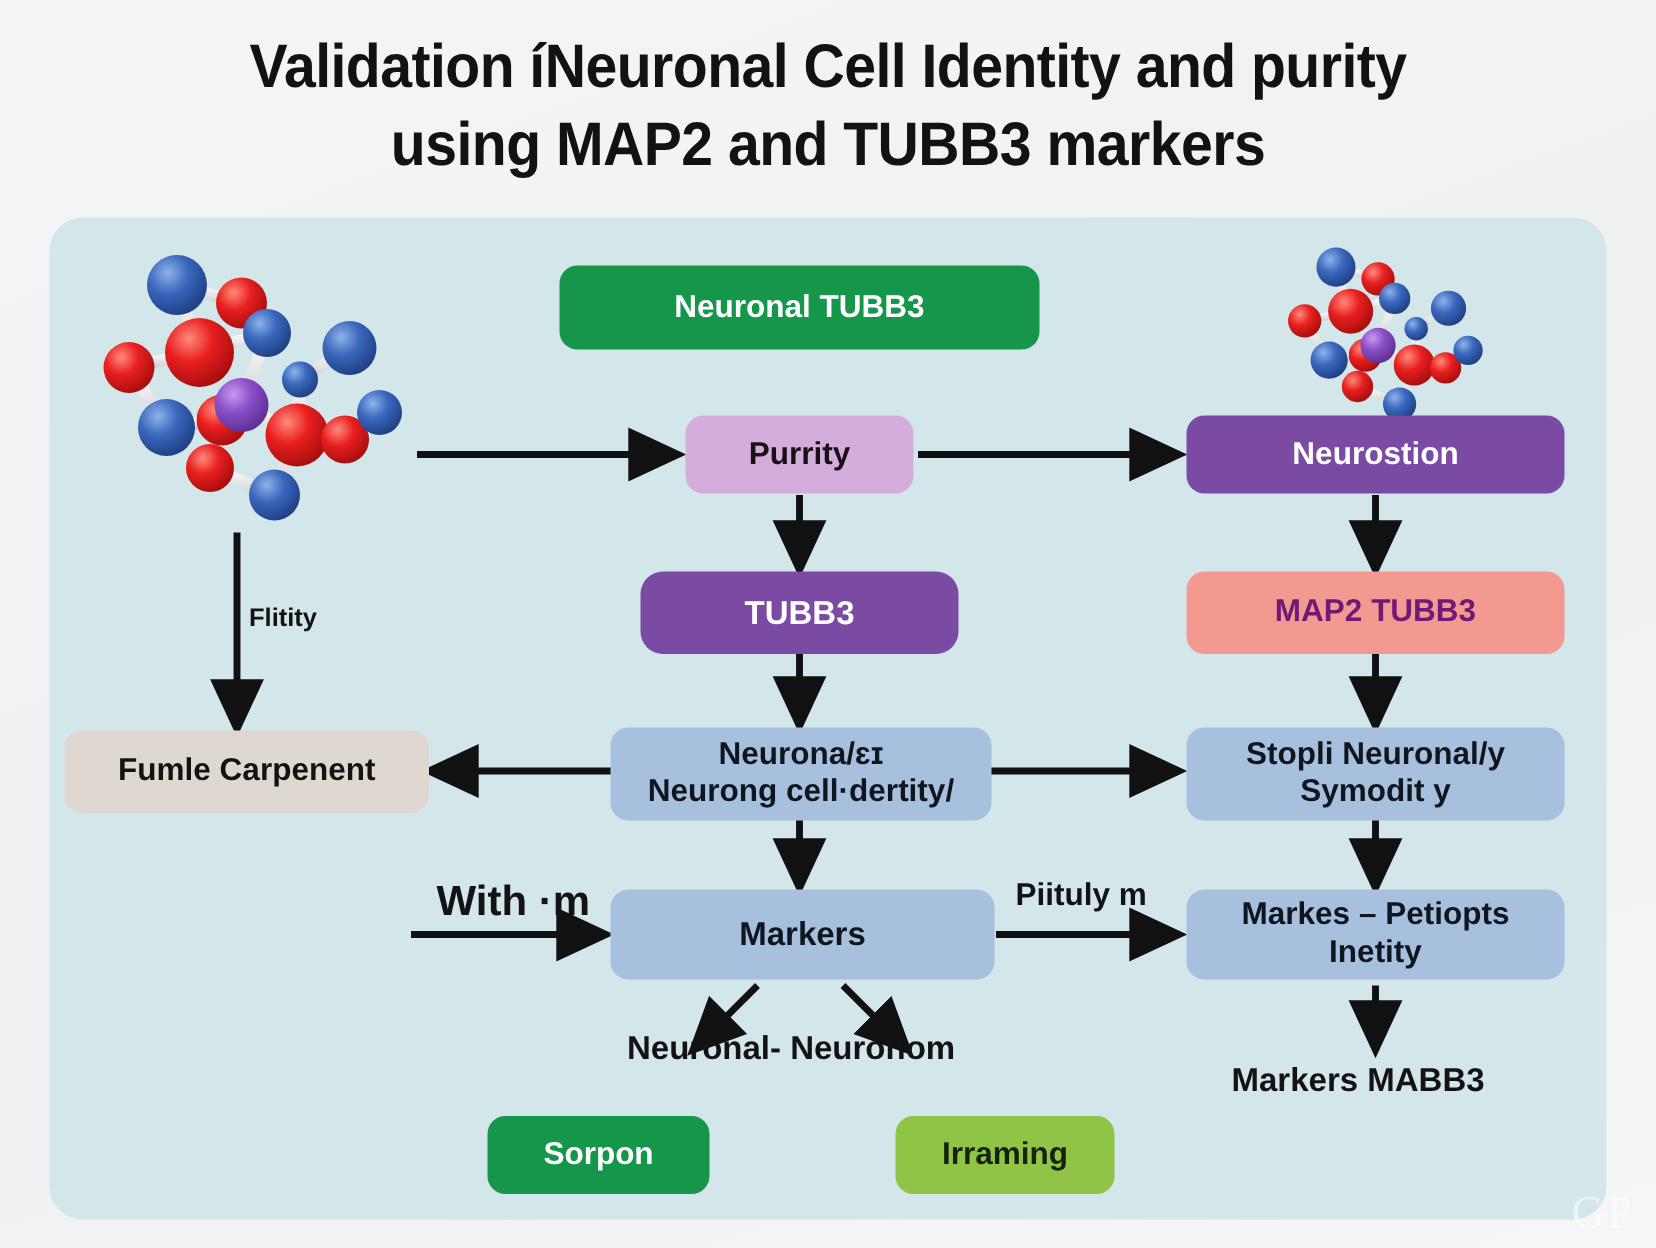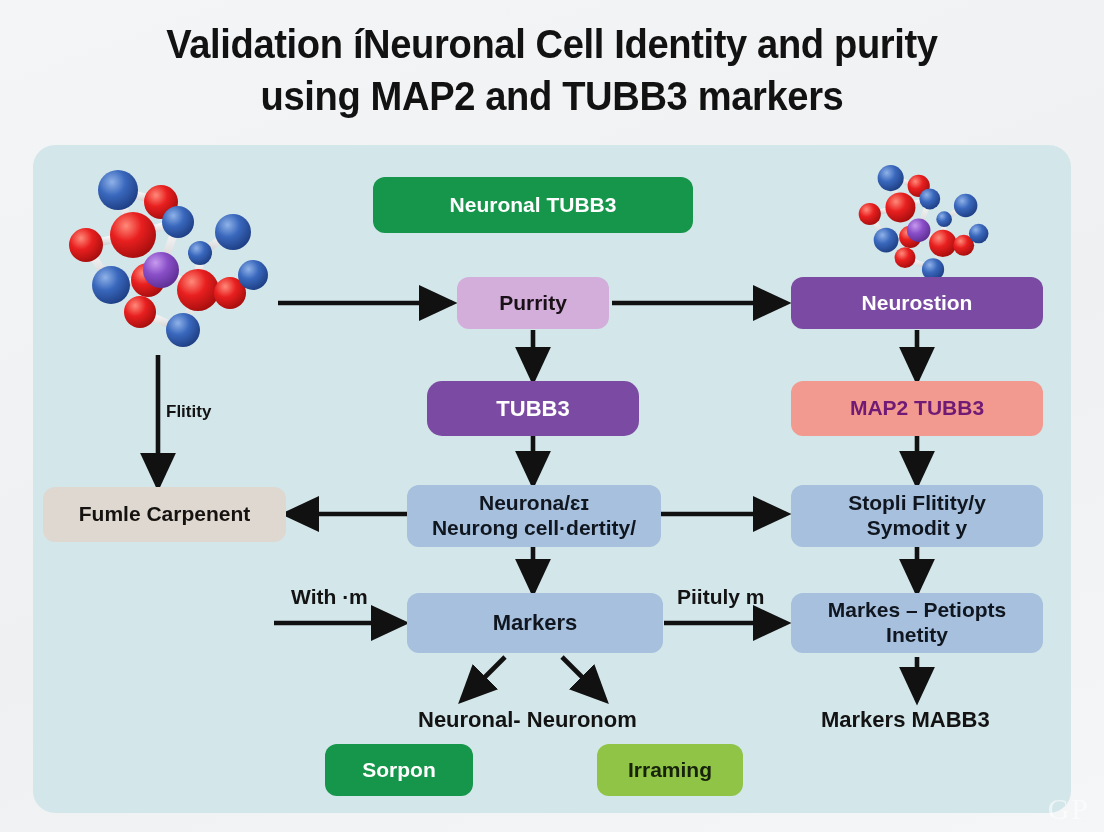--- a/index.html
+++ b/index.html
@@ -276,21 +276,21 @@
   <div class="node n-beige" style="left:43px; top:487px; width:243px; height:55px; font-size:21px;">
     <span>Fumle Carpenent</span>
   </div>
 
   <div class="node n-blue" style="left:407px; top:485px; width:254px; height:62px; font-size:21px; flex-direction:column;">
     <span>Neurona/ɛɪ</span>
     <span class="l2">Neurong cell·dertity/</span>
   </div>
 
   <div class="node n-blue" style="left:791px; top:485px; width:252px; height:62px; font-size:21px; flex-direction:column;">
-    <span>Stopli Flitity/y</span>
+    <span>Stopli Neuronal/y</span>
     <span class="l2">Symodit y</span>
   </div>
 
   <div class="node n-blue" style="left:407px; top:593px; width:256px; height:60px; font-size:22px;">
     <span>Markers</span>
   </div>
 
   <div class="node n-blue" style="left:791px; top:593px; width:252px; height:60px; font-size:21px; flex-direction:column;">
     <span>Markes – Petiopts</span>
     <span class="l2">Inetity</span>
@@ -300,23 +300,23 @@
     <span>Sorpon</span>
   </div>
 
   <div class="node n-green-lt" style="left:597px; top:744px; width:146px; height:52px; font-size:21px;">
     <span>Irraming</span>
   </div>
 
 
   <div class="label" style="left:118px; top:402px; font-size:17px;margin-left:48px;">Flitity</div>
 
-  <div class="label" style="left:291px; top:585px; font-size:21px;">With ·m</div>
+  <div class="label" style="left:291px; top:585px; font-size:28px;">With ·m</div>
 
   <div class="label" style="left:677px; top:585px; font-size:21px;">Piituly m</div>
 
-  <div class="label" style="left:418px; top:707px; font-size:22px;">Neuronal- Neuronom</div>
+  <div class="label" style="left:418px; top:686px; font-size:22px;">Neuronal- Neuronom</div>
 
   <div class="label" style="left:821px; top:707px; font-size:22px;">Markers MABB3</div>
 
   <div class="watermark">GP</div>
 
 </div>
 
 </body></html>

